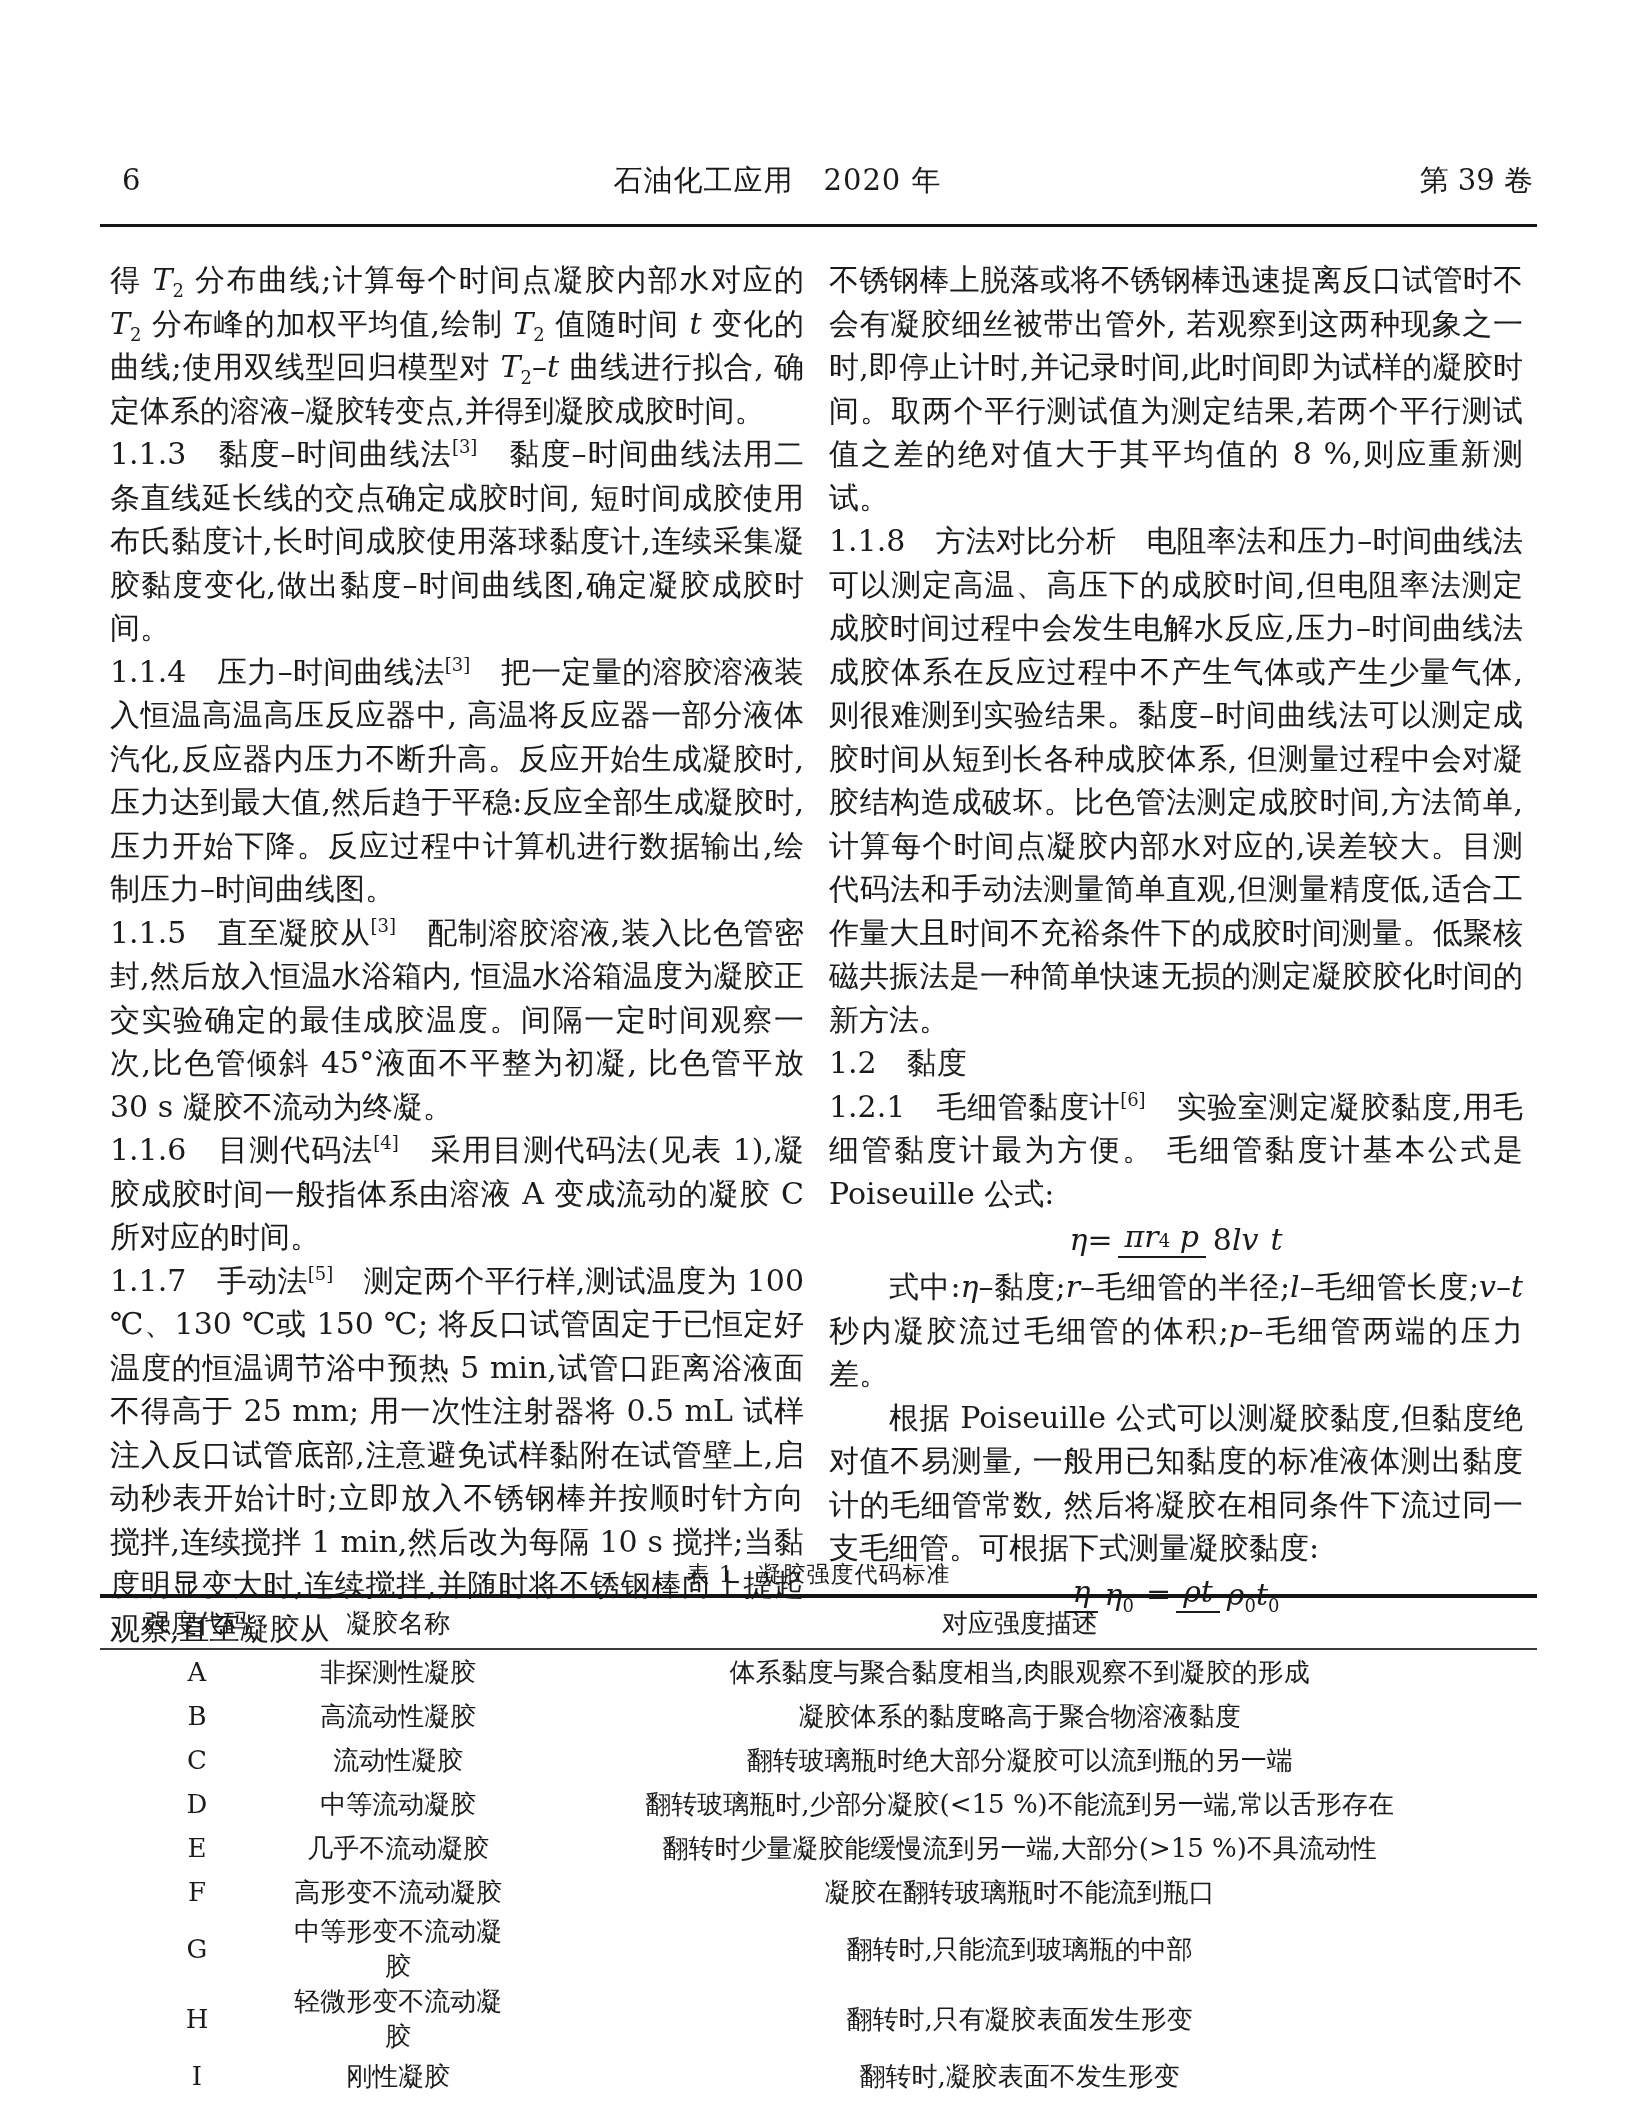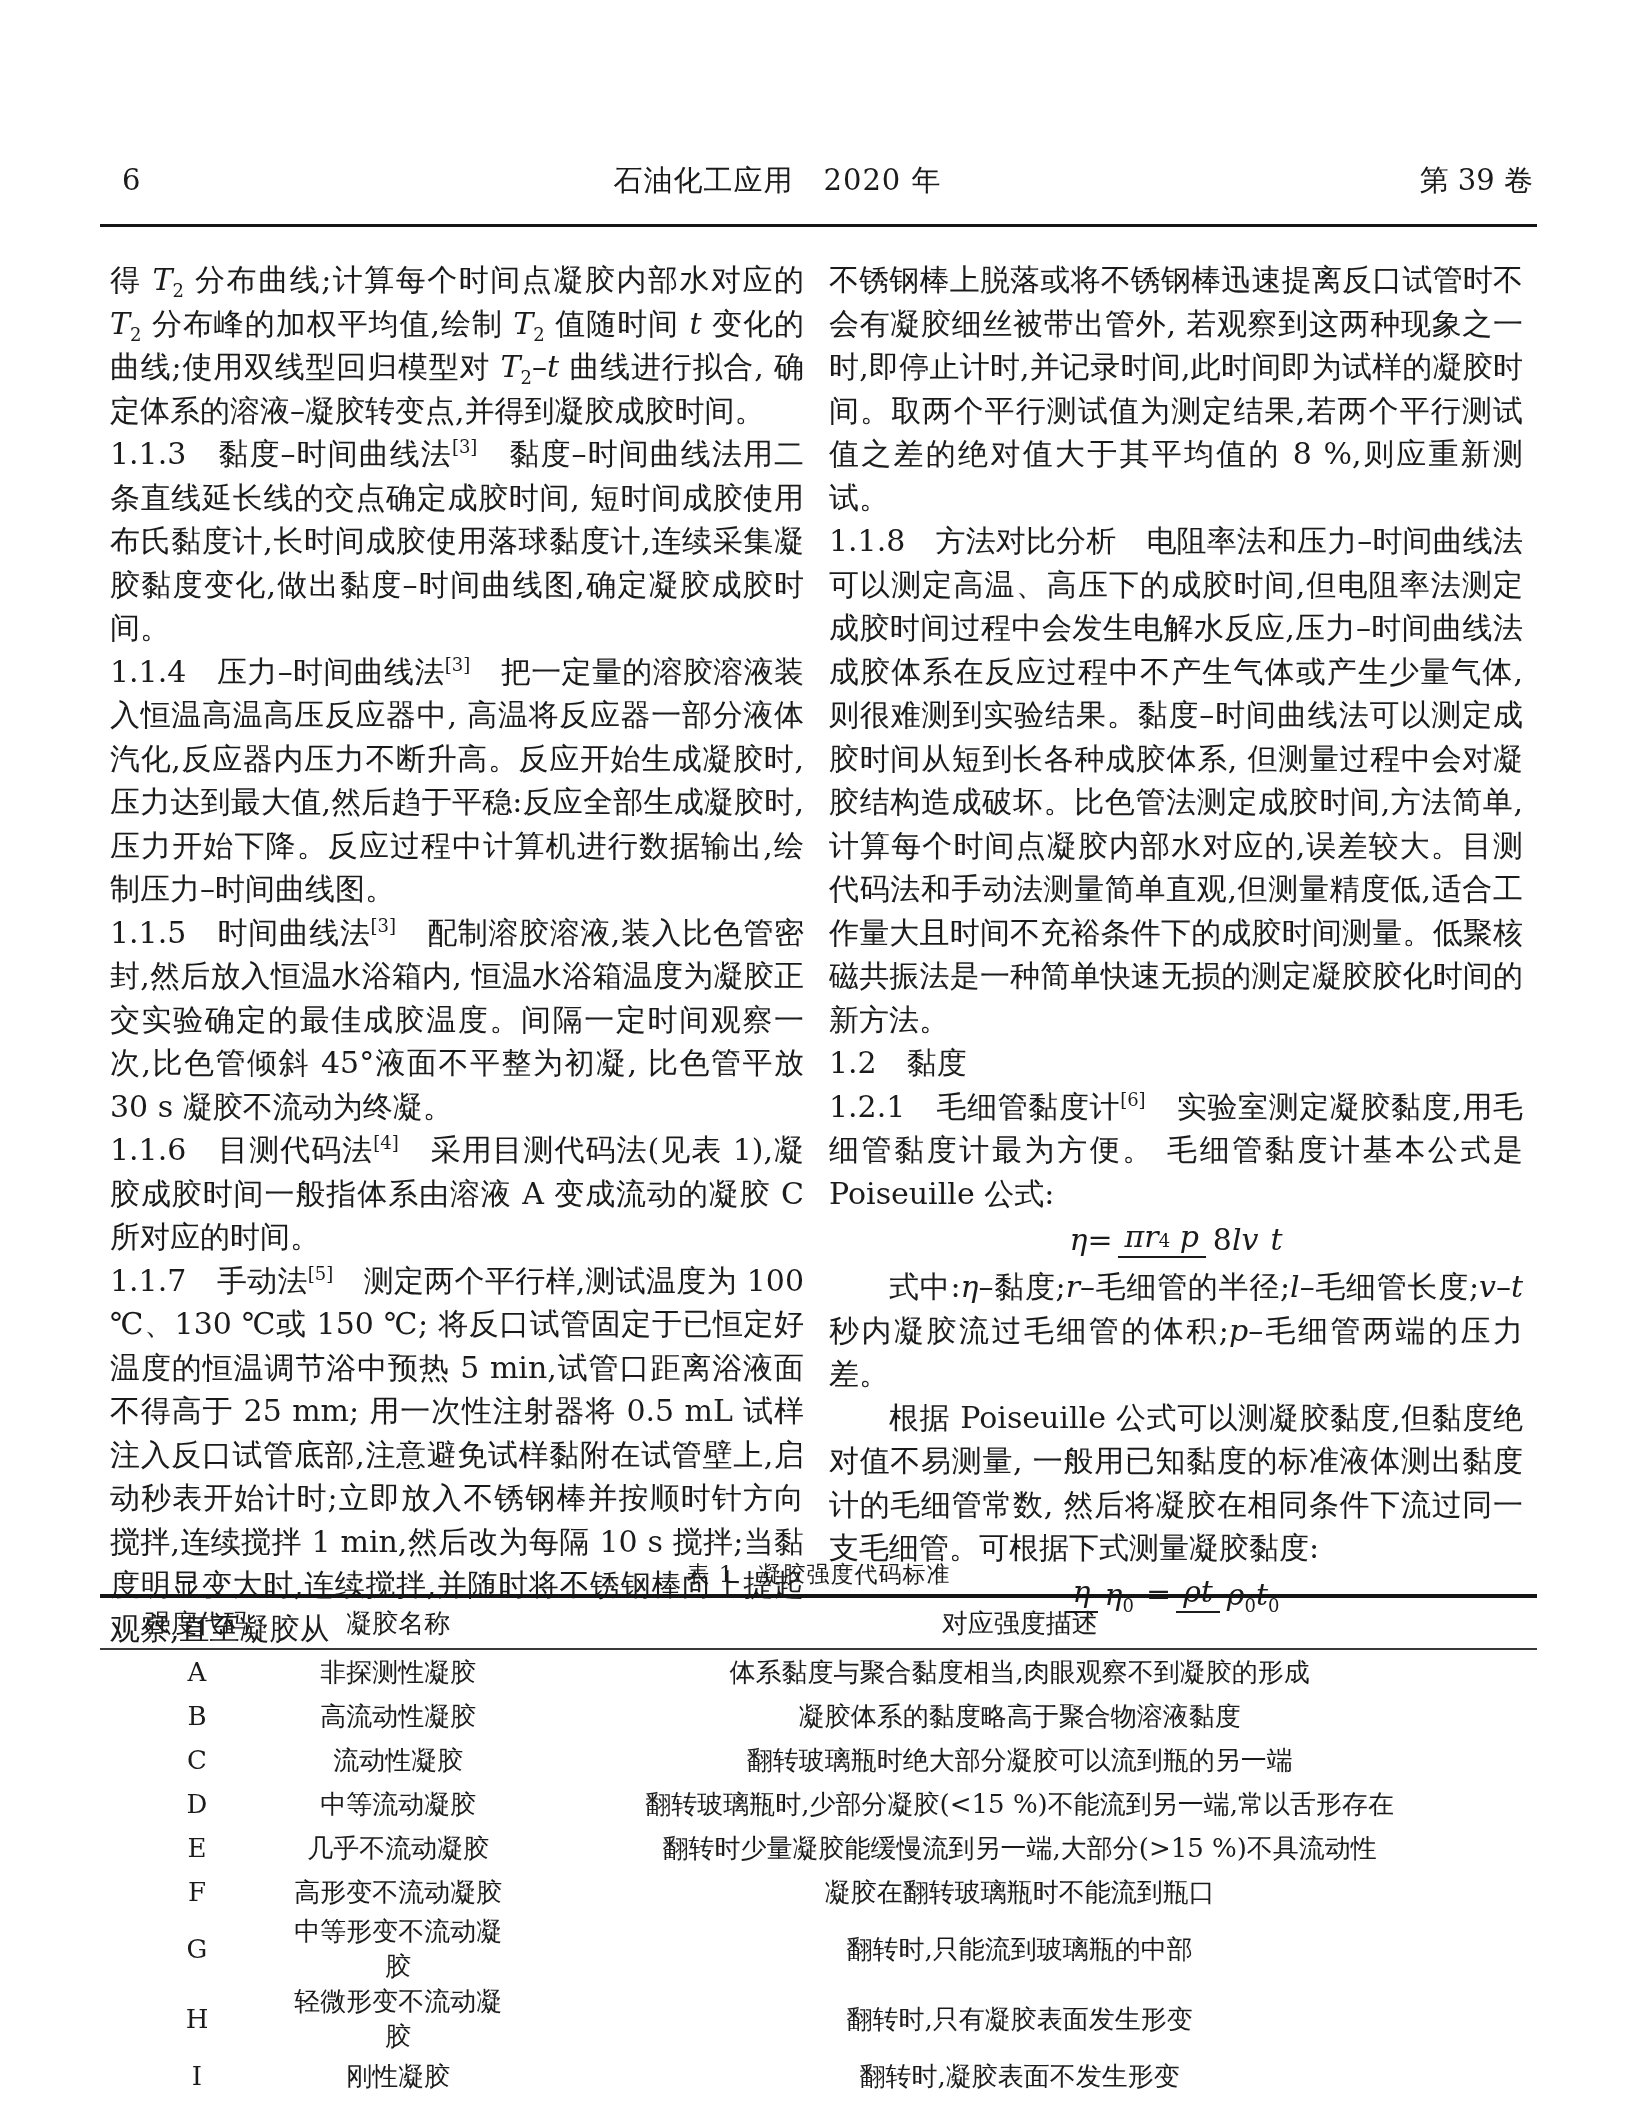--- a/index.html
+++ b/index.html
@@ -66,21 +66,21 @@
     <span class="pageno">6</span>
     <span class="center"><span>石油化工应用</span>　<span>2020 年</span></span>
     <span class="vol">第 39 卷</span>
   </div>
   <div class="head-rule"></div>
 
   <div class="col col-left">
     <p><span>得 </span><span class="seg-i">T</span><span class="seg-sub">2</span><span> 分布曲线;计算每个时间点凝胶内部水对应的 </span><span class="seg-i">T</span><span class="seg-sub">2</span><span> 分布峰的加权平均值,绘制 </span><span class="seg-i">T</span><span class="seg-sub">2</span><span> 值随时间 </span><span class="seg-i">t</span><span> 变化的曲线;使用双线型回归模型对 </span><span class="seg-i">T</span><span class="seg-sub">2</span><span>–</span><span class="seg-i">t</span><span> 曲线进行拟合, 确定体系的溶液–凝胶转变点,并得到凝胶成胶时间。</span></p>
     <p><span>1.1.3　黏度–时间曲线法</span><span class="seg-sup">[3]</span><span>　黏度–时间曲线法用二条直线延长线的交点确定成胶时间, 短时间成胶使用布氏黏度计,长时间成胶使用落球黏度计,连续采集凝胶黏度变化,做出黏度–时间曲线图,确定凝胶成胶时间。</span></p>
     <p><span>1.1.4　压力–时间曲线法</span><span class="seg-sup">[3]</span><span>　把一定量的溶胶溶液装入恒温高温高压反应器中, 高温将反应器一部分液体汽化,反应器内压力不断升高。反应开始生成凝胶时,压力达到最大值,然后趋于平稳:反应全部生成凝胶时,压力开始下降。反应过程中计算机进行数据输出,绘制压力–时间曲线图。</span></p>
-    <p><span>1.1.5　时间曲线法</span><span class="seg-sup">[3]</span><span>　配制溶胶溶液,装入比色管密封,然后放入恒温水浴箱内, 恒温水浴箱温度为凝胶正交实验确定的最佳成胶温度。间隔一定时间观察一次,比色管倾斜 45°液面不平整为初凝, 比色管平放 30 s 凝胶不流动为终凝。</span></p>
+    <p><span>1.1.5　直至凝胶从</span><span class="seg-sup">[3]</span><span>　配制溶胶溶液,装入比色管密封,然后放入恒温水浴箱内, 恒温水浴箱温度为凝胶正交实验确定的最佳成胶温度。间隔一定时间观察一次,比色管倾斜 45°液面不平整为初凝, 比色管平放 30 s 凝胶不流动为终凝。</span></p>
     <p><span>1.1.6　目测代码法</span><span class="seg-sup">[4]</span><span>　采用目测代码法(见表 1),凝胶成胶时间一般指体系由溶液 A 变成流动的凝胶 C 所对应的时间。</span></p>
     <p><span>1.1.7　手动法</span><span class="seg-sup">[5]</span><span>　测定两个平行样,测试温度为 100 ℃、130 ℃或 150 ℃; 将反口试管固定于已恒定好温度的恒温调节浴中预热 5 min,试管口距离浴液面不得高于 25 mm; 用一次性注射器将 0.5 mL 试样注入反口试管底部,注意避免试样黏附在试管壁上,启动秒表开始计时;立即放入不锈钢棒并按顺时针方向搅拌,连续搅拌 1 min,然后改为每隔 10 s 搅拌;当黏度明显变大时,连续搅拌,并随时将不锈钢棒向上提起观察,直至凝胶从</span></p>
   </div>
 
   <div class="col col-right">
     <p><span>不锈钢棒上脱落或将不锈钢棒迅速提离反口试管时不会有凝胶细丝被带出管外, 若观察到这两种现象之一时,即停止计时,并记录时间,此时间即为试样的凝胶时间。取两个平行测试值为测定结果,若两个平行测试值之差的绝对值大于其平均值的 8 %,则应重新测试。</span></p>
     <p><span>1.1.8　方法对比分析　电阻率法和压力–时间曲线法可以测定高温、高压下的成胶时间,但电阻率法测定成胶时间过程中会发生电解水反应,压力–时间曲线法成胶体系在反应过程中不产生气体或产生少量气体,则很难测到实验结果。黏度–时间曲线法可以测定成胶时间从短到长各种成胶体系, 但测量过程中会对凝胶结构造成破坏。比色管法测定成胶时间,方法简单,计算每个时间点凝胶内部水对应的,误差较大。目测代码法和手动法测量简单直观,但测量精度低,适合工作量大且时间不充裕条件下的成胶时间测量。低聚核磁共振法是一种简单快速无损的测定凝胶胶化时间的新方法。</span></p>
     <p>1.2　黏度</p>
     <p><span>1.2.1　毛细管黏度计</span><span class="seg-sup">[6]</span><span>　实验室测定凝胶黏度,用毛细管黏度计最为方便。 毛细管黏度计基本公式是 Poiseuille 公式:</span></p>
 

